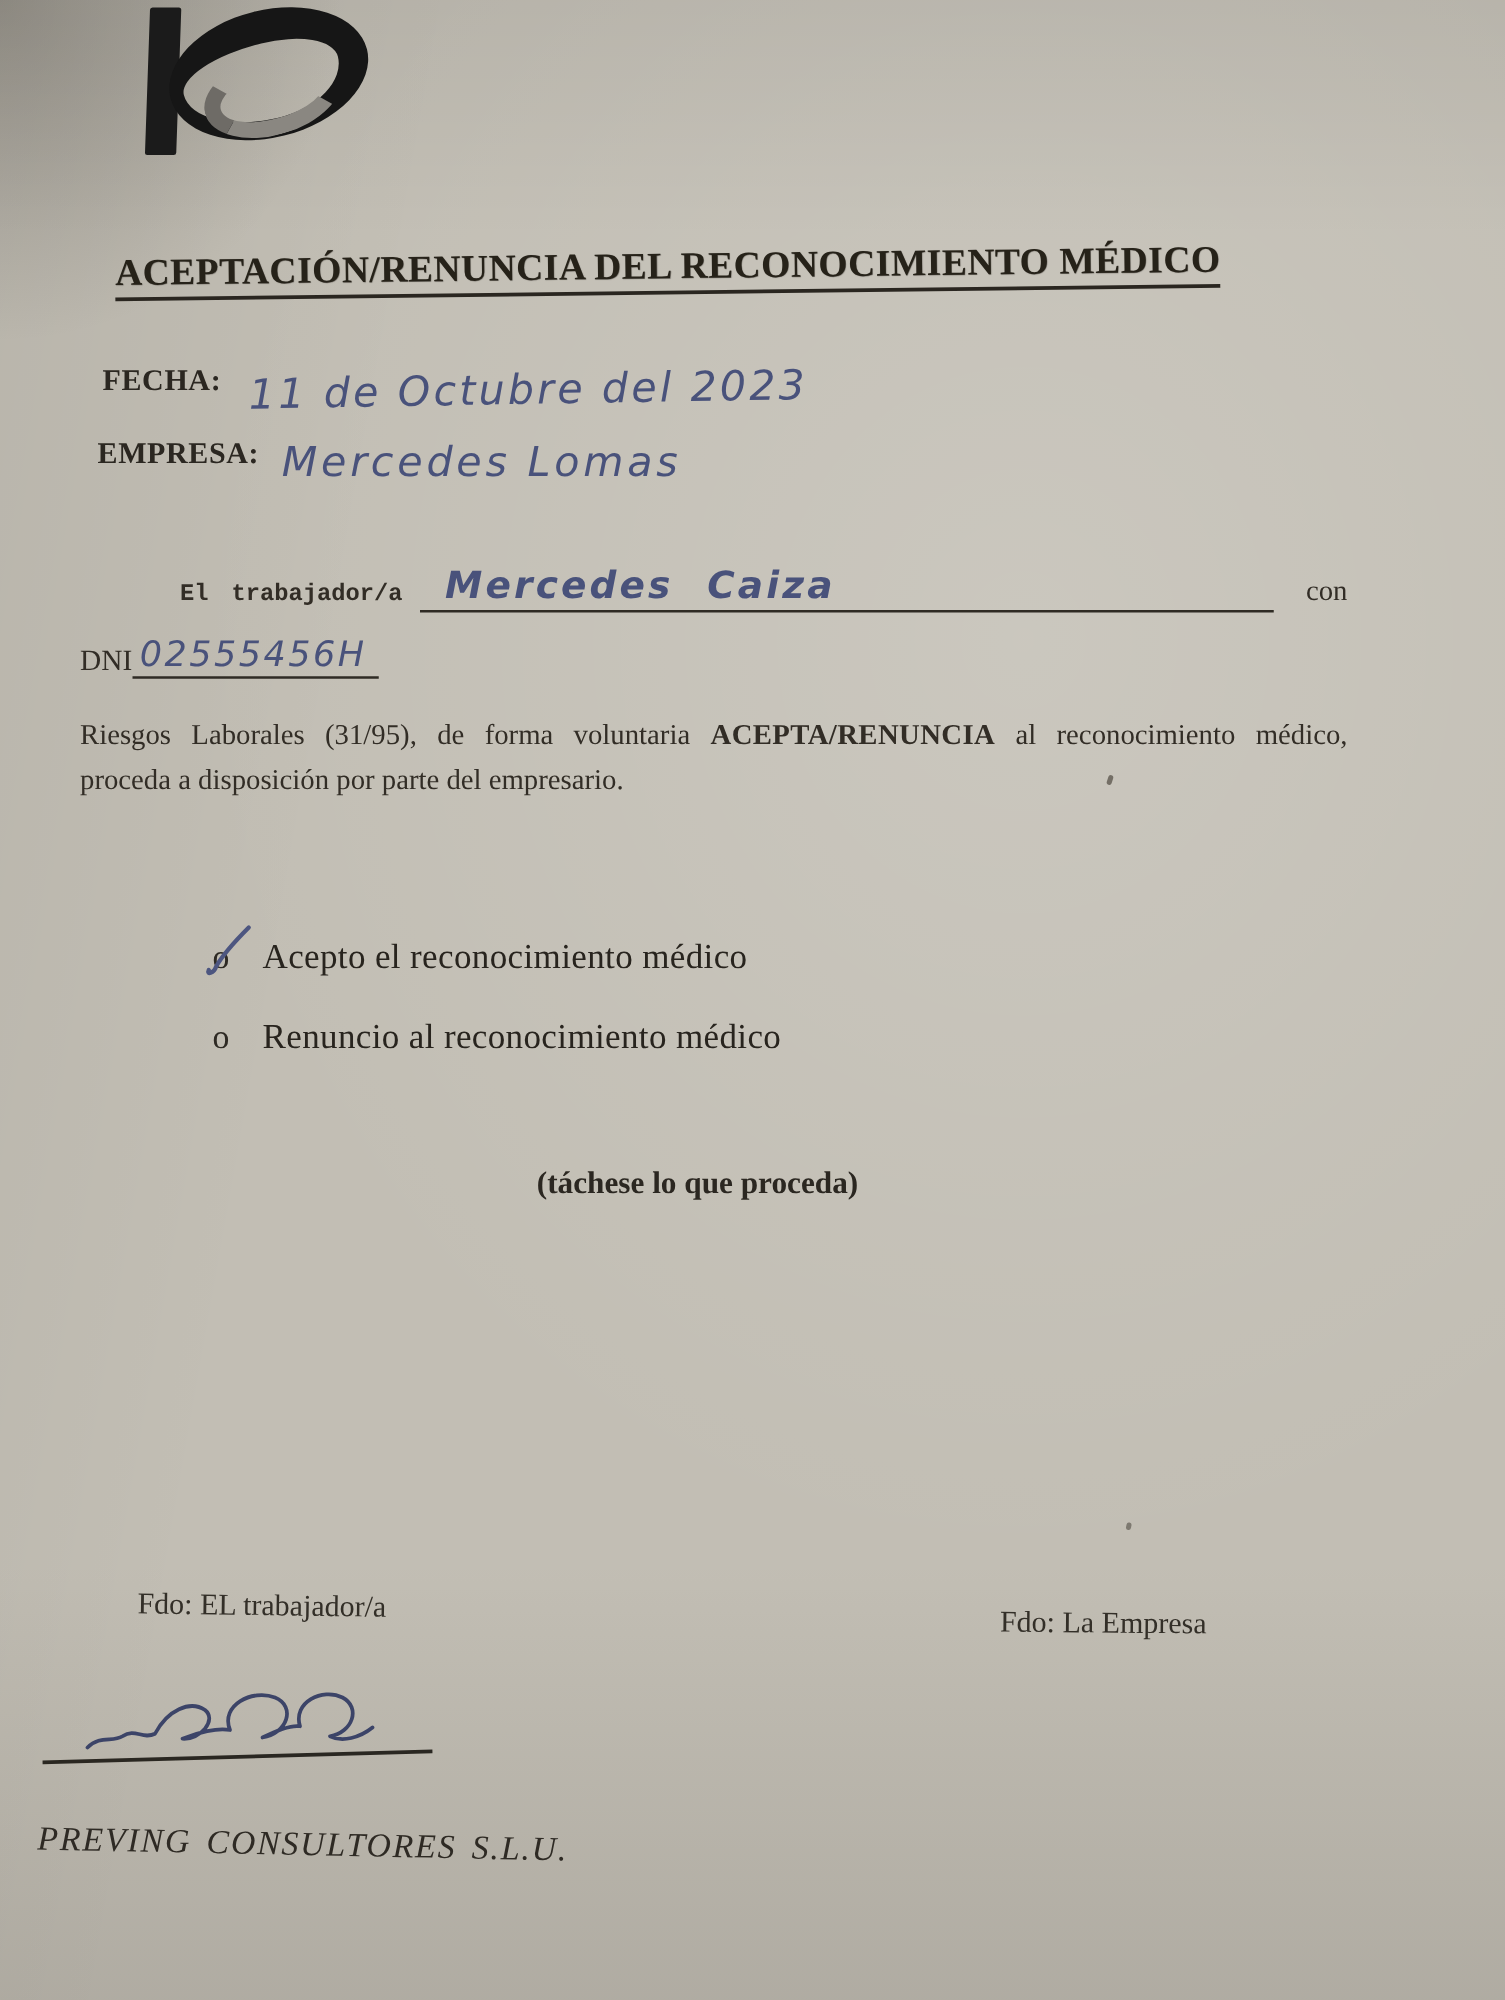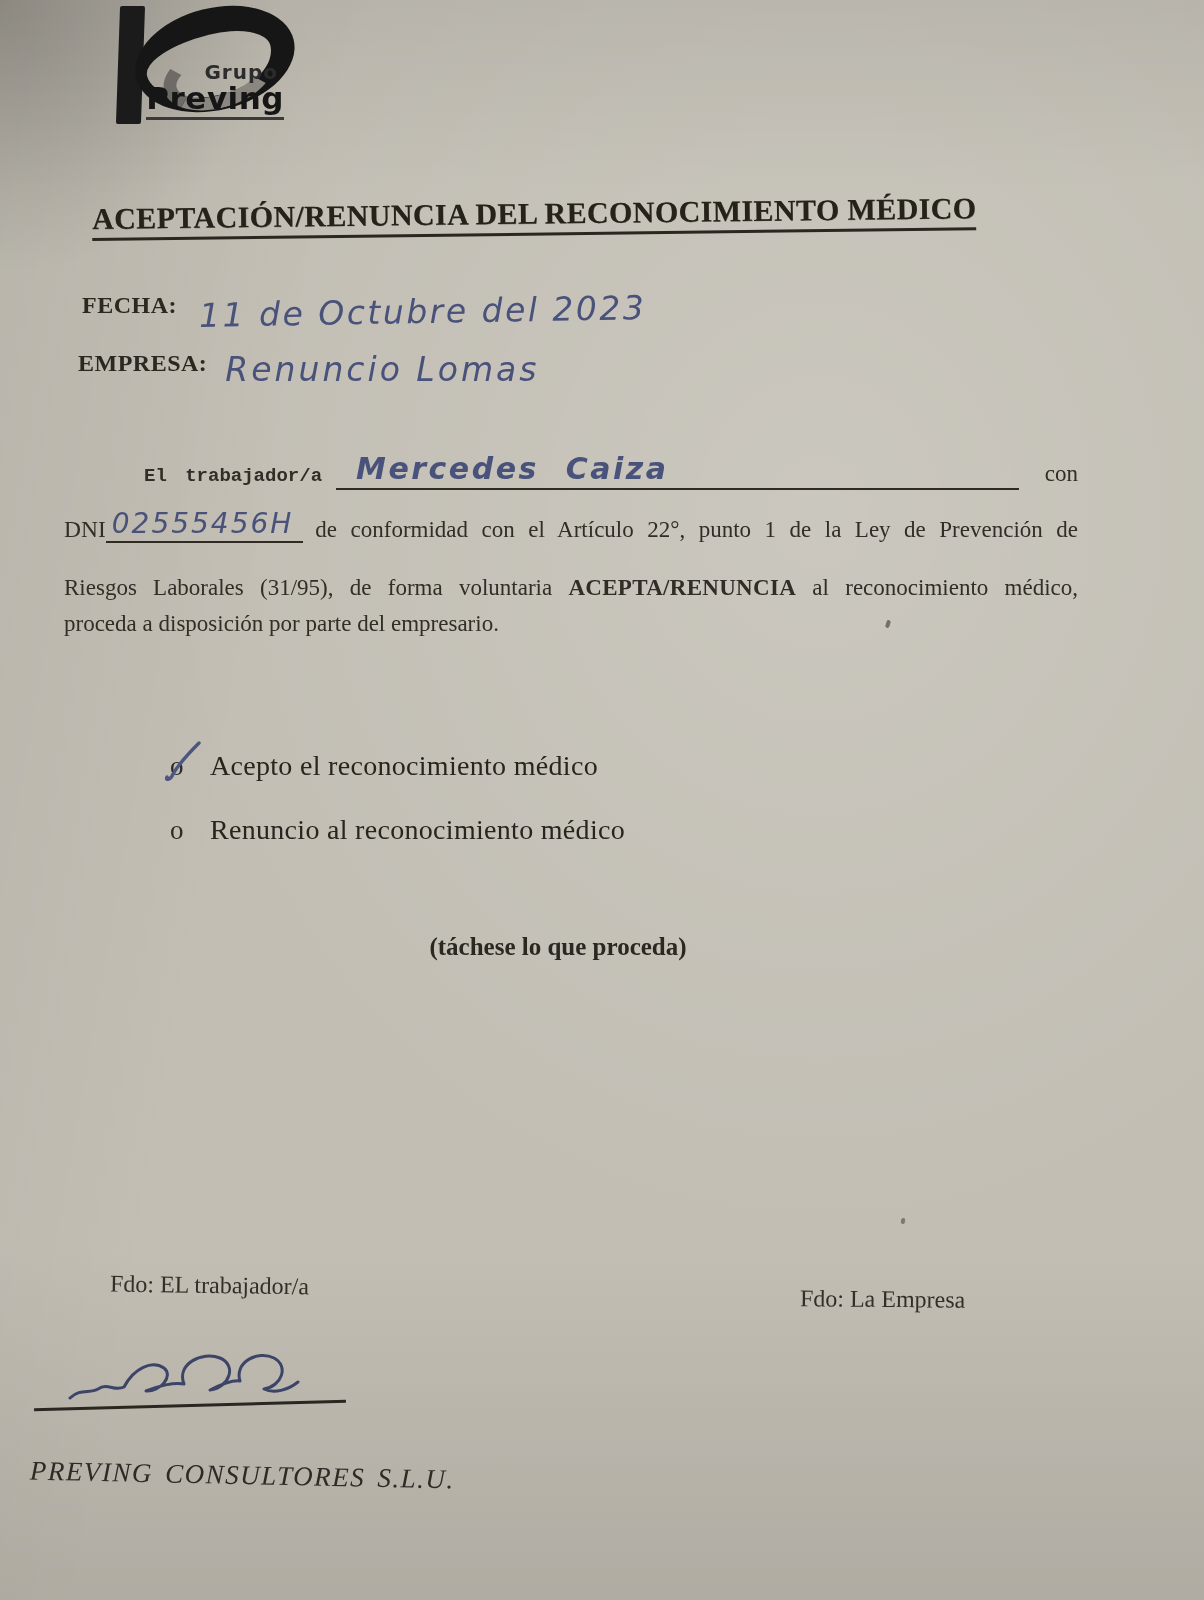--- a/index.html
+++ b/index.html
@@ -99,51 +99,45 @@
 </style>
 </head>
 <body>
 
 <div class="paper">
 
   <div class="abs logo">
     <div class="logo-stem"></div>
     <div class="logo-bowl"></div>
     <div class="logo-crescent"></div>
-    <div class="logo-text">
-      <div class="logo-grupo">Grupo</div>
-      <div class="logo-preving">Preving</div>
-      <div class="logo-underline"></div>
-    </div>
   </div>
 
   <div class="abs title">
     <span>ACEPTACIÓN/RENUNCIA DEL RECONOCIMIENTO MÉDICO</span>
   </div>
 
   <div class="abs fecha-row field-row">
     <span class="field-label">FECHA:</span>
     <span class="hand fecha-value">11 de Octubre del 2023</span>
   </div>
 
   <div class="abs empresa-row field-row">
     <span class="field-label">EMPRESA:</span>
-    <span class="hand empresa-value">Renuncio Lomas</span>
+    <span class="hand empresa-value">Mercedes Lomas</span>
   </div>
 
   <div class="abs para">
     <div class="p-line line-worker">
       <span class="worker-label">El trabajador/a</span>
       <span class="worker-underline hand">Mercedes Caiza</span>
       <span>con</span>
     </div>
     <div class="p-line line-dni">
       <span class="dni-label">DNI</span>
       <span class="dni-underline hand">02555456H</span>
-      <span class="line2-rest">de conformidad con el Artículo 22°, punto 1 de la Ley de Prevención de</span>
     </div>
     <div class="p-line line-accept">
       <span>Riesgos Laborales (31/95), de forma voluntaria </span><b>ACEPTA/RENUNCIA</b><span> al reconocimiento médico,</span>
     </div>
     <div class="p-line line-final">proceda a disposición por parte del empresario.</div>
   </div>
 
   <div class="abs options">
     <div class="option-row option-accept">
       <span class="option-marker">

